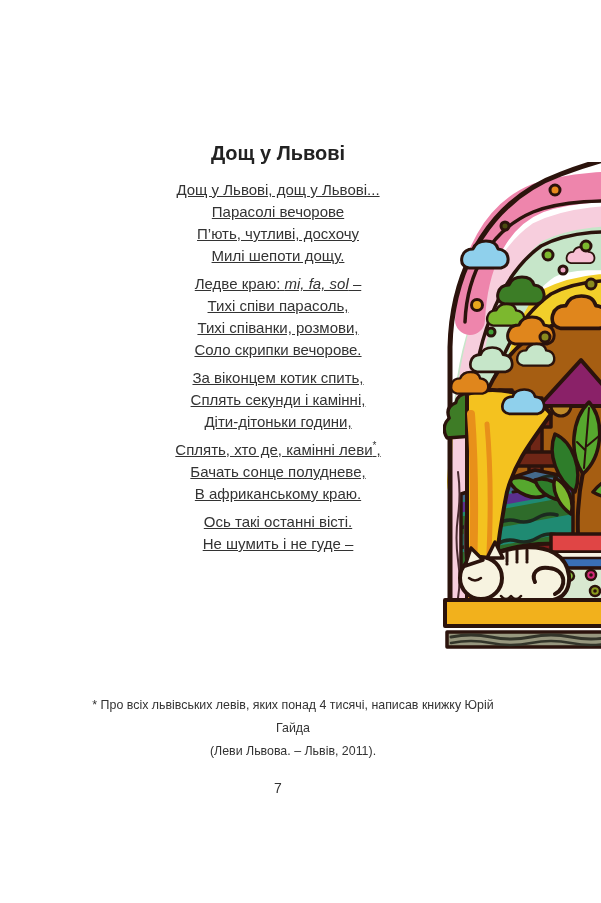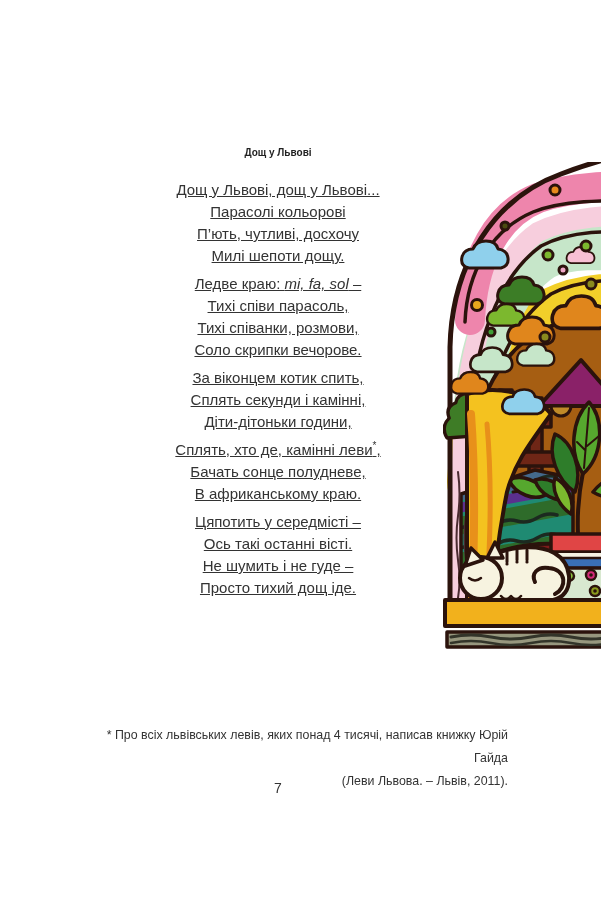--- a/index.html
+++ b/index.html
@@ -9,50 +9,50 @@
     background:#ffffff;
     overflow:hidden;
     font-family:"Liberation Sans", sans-serif;
     color:#333333;
   }
   .poem{
     position:absolute;top:142px;left:0;width:556px;
     text-align:center;
   }
   .poem-title{
-    font-size:10px;font-weight:bold;line-height:22px;color:#222222;
+    font-size:20px;font-weight:bold;line-height:22px;color:#222222;
     margin:0 0 15px 0;
   }
   .stanza{margin:0 0 6px 0;text-decoration:underline;}
   .line{font-size:15px;line-height:22px;white-space:nowrap;}
   .line em{font-style:italic;}
   .line sup{font-size:10px;line-height:0;}
   .footnote{
-    position:absolute;top:724px;left:78px;width:430px;
-    font-size:12.4px;line-height:23px;text-align:right;color:#333333;
+    position:absolute;top:694px;left:78px;width:430px;
+    font-size:12.4px;line-height:23px;text-align:center;color:#333333;
   }
   .page-number{
     position:absolute;top:777px;left:0;width:556px;
     text-align:center;font-size:14px;line-height:22px;color:#333333;
   }
   .illustration{
     position:absolute;top:162px;left:443px;width:235px;height:488px;
   }
 </style>
 </head>
 <body>
 
 <div class="page">
 
   <div class="poem">
     <div class="poem-title">Дощ у Львові</div>
 
     <div class="stanza">
       <div class="line">Дощ у Львові, дощ у Львові...</div>
-      <div class="line">Парасолі кольорові</div>
+      <div class="line">Парасолі вечорове</div>
       <div class="line">П’ють, чутливі, досхочу</div>
       <div class="line">Милі шепоти дощу.</div>
     </div>
 
     <div class="stanza">
       <div class="line"><span>Ледве краю: </span><em>mi, fa, sol</em><span> –</span></div>
       <div class="line">Тихі співи парасоль,</div>
       <div class="line">Тихі співанки, розмови,</div>
       <div class="line">Соло скрипки вечорове.</div>
     </div>
@@ -63,24 +63,22 @@
       <div class="line">Діти-дітоньки години,</div>
     </div>
 
     <div class="stanza">
       <div class="line"><span>Сплять, хто де, камінні леви</span><sup>*</sup><span>,</span></div>
       <div class="line">Бачать сонце полудневе,</div>
       <div class="line">В африканському краю.</div>
     </div>
 
     <div class="stanza">
-      <div class="line">Цяпотить у середмісті –</div>
       <div class="line">Ось такі останні вісті.</div>
       <div class="line">Не шумить і не гуде –</div>
-      <div class="line">Просто тихий дощ іде.</div>
     </div>
   </div>
 
   <div class="footnote">
     <div>* Про всіх львівських левів, яких понад 4 тисячі, написав книжку Юрій Гайда</div>
     <div>(Леви Львова. – Львів,  2011).</div>
   </div>
 
   <div class="page-number">7</div>
 

